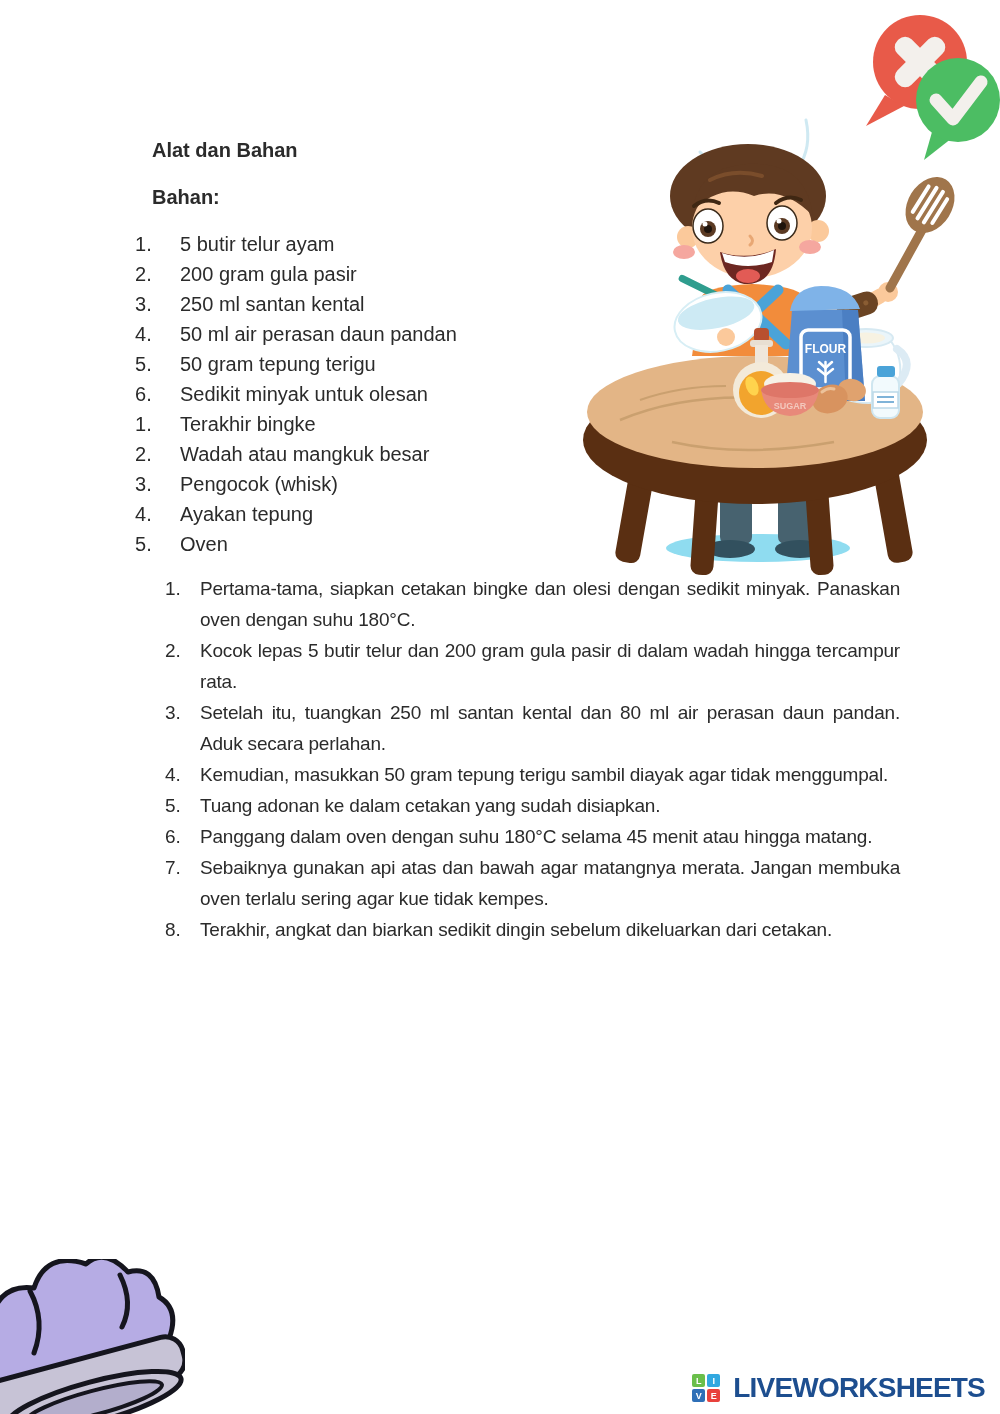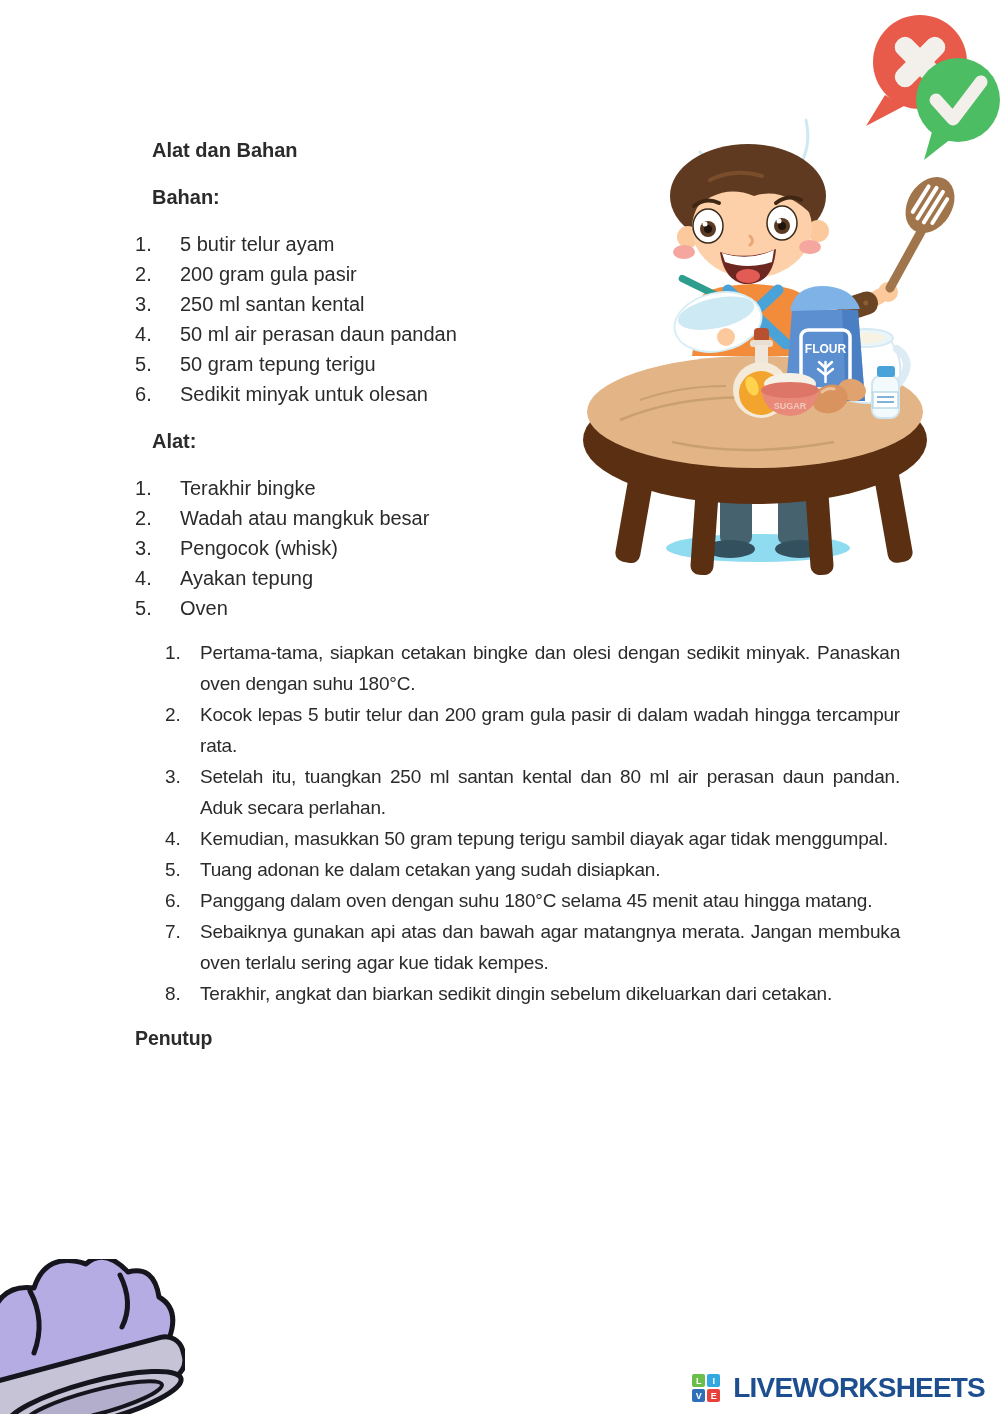--- a/index.html
+++ b/index.html
@@ -215,21 +215,20 @@
     <p class="h">Bahan:</p>
     <ol class="list">
       <li>5 butir telur ayam</li>
       <li>200 gram gula pasir</li>
       <li>250 ml santan kental</li>
       <li>50 ml air perasan daun pandan</li>
       <li>50 gram tepung terigu</li>
       <li>Sedikit minyak untuk olesan</li>
     </ol>
 
-    <p class="h">Alat:</p>
     <ol class="list">
       <li>Terakhir bingke</li>
       <li>Wadah atau mangkuk besar</li>
       <li>Pengocok (whisk)</li>
       <li>Ayakan tepung</li>
       <li>Oven</li>
     </ol>
 
     <div class="steps-wrap">
       <ol class="steps">
@@ -238,21 +237,20 @@
         <li>Setelah itu, tuangkan 250 ml santan kental dan 80 ml air perasan daun pandan. Aduk secara perlahan.</li>
         <li>Kemudian, masukkan 50 gram tepung terigu sambil diayak agar tidak menggumpal.</li>
         <li>Tuang adonan ke dalam cetakan yang sudah disiapkan.</li>
         <li>Panggang dalam oven dengan suhu 180°C selama 45 menit atau hingga matang.</li>
         <li>Sebaiknya gunakan api atas dan bawah agar matangnya merata. Jangan membuka oven terlalu sering agar kue tidak kempes.</li>
         <li>Terakhir, angkat dan biarkan sedikit dingin sebelum dikeluarkan dari cetakan.</li>
       </ol>
     </div>
 
     <div class="penutup">
-      <p class="h">Penutup</p>
     </div>
 
   </div>
 
   <svg class="hat-footer" viewBox="0 0 185 155" aria-hidden="true">
     <path d="M-12 140 L-12 70 Q -4 24 34 29 Q 46 -8 86 5 Q 104 -12 128 13 Q 154 6 159 38 Q 180 50 169 80 L 150 126 L -12 140 Z" fill="#b6ace4" stroke="#15151e" stroke-width="5" stroke-linejoin="round"></path>
     <path d="M30 32 Q 46 62 34 94" fill="none" stroke="#15151e" stroke-width="5" stroke-linecap="round"></path>
     <path d="M120 16 Q 134 44 122 68" fill="none" stroke="#15151e" stroke-width="5" stroke-linecap="round"></path>
     <g transform="rotate(-15 90 120)">
       <rect x="-18" y="98" width="205" height="42" rx="18" fill="#c7c3d6" stroke="#15151e" stroke-width="5"></rect>

